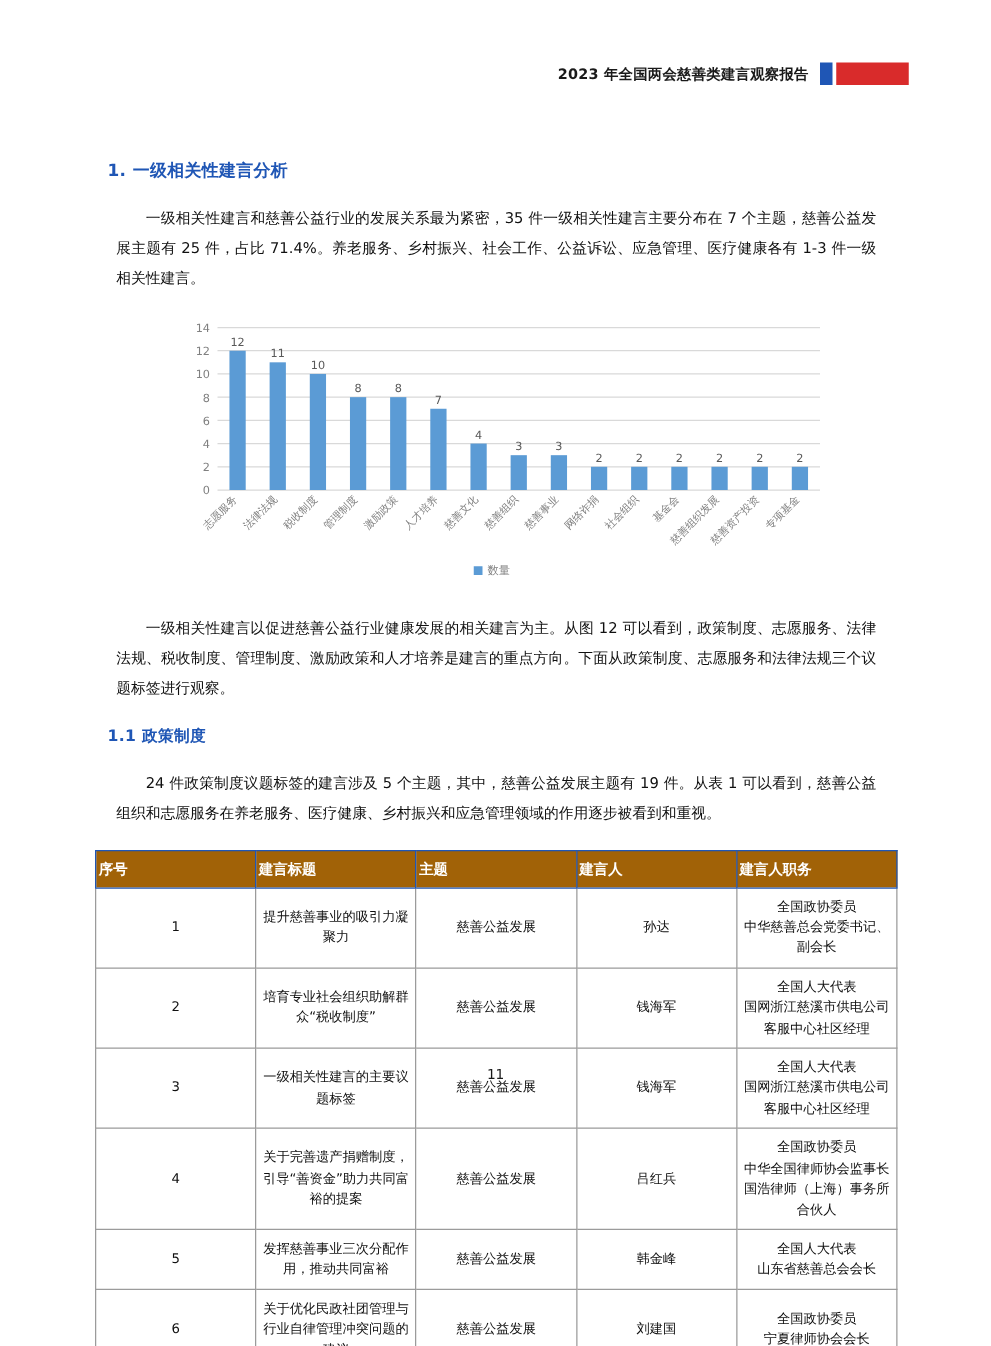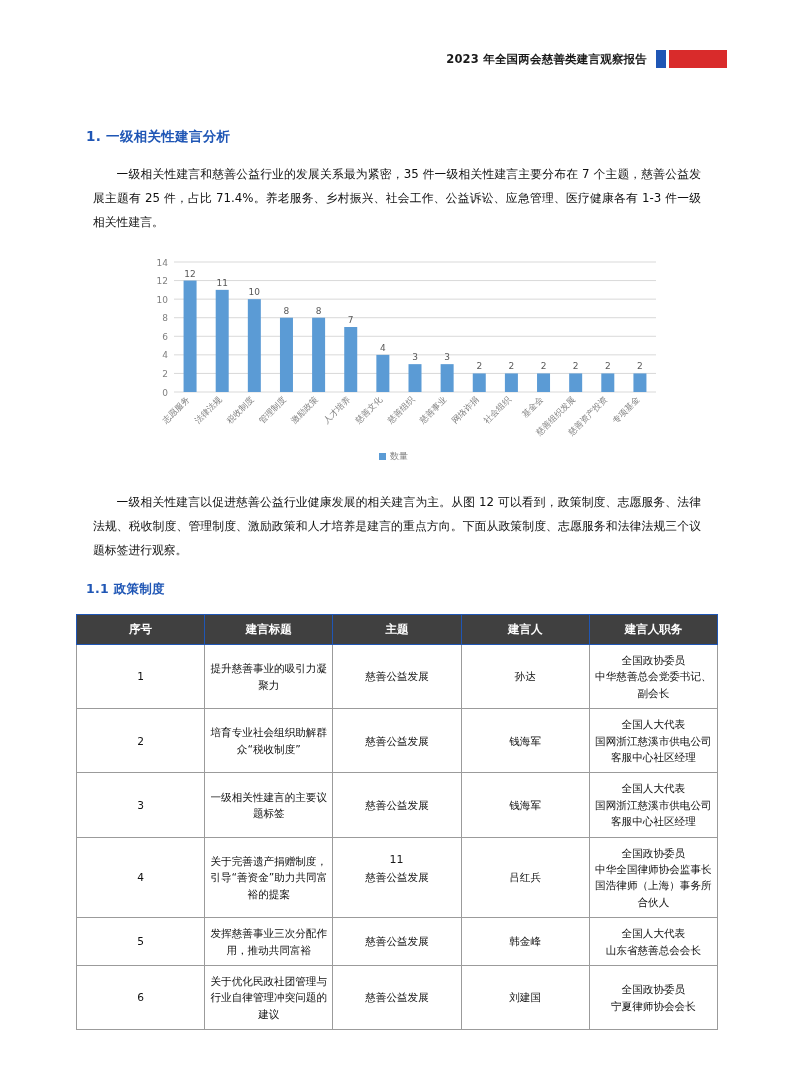--- a/index.html
+++ b/index.html
@@ -108,27 +108,27 @@
   }
 
   
   table.data-table {
     width: 642px;
     border-collapse: collapse;
     margin-top: 16px;
     table-layout: fixed;
   }
   table.data-table th {
-    background: #404040;
+    background: #a16207;
     color: #ffffff;
     font-size: 11.5px;
     font-weight: bold;
     padding: 7px 2px;
     border: 1px solid #1F56B5;
-    text-align: center;
+    text-align: left;
   }
   table.data-table td {
     border: 1px solid #9b9b9b;
     font-size: 10.6px;
     padding: 7px 4px;
     text-align: center;
     vertical-align: middle;
     line-height: 1.55;
     color: #101010;
   }
@@ -237,20 +237,21 @@
             <rect x="247" y="201" width="7" height="7" fill="#5B9BD5"></rect>
             <text x="258" y="207" font-size="9" fill="#808080" font-family="&quot;DejaVu Sans&quot;, &quot;Liberation Sans&quot;, sans-serif">数量</text>
           </svg>
       </div>
     </div>
 
     <p class="body-text">一级相关性建言以促进慈善公益行业健康发展的相关建言为主。从图 12 可以看到，政策制度、志愿服务、法律法规、税收制度、管理制度、激励政策和人才培养是建言的重点方向。下面从政策制度、志愿服务和法律法规三个议题标签进行观察。</p>
 
     <h3 class="sub-heading">1.1 政策制度</h3>
 
+    <p class="body-text">24 件政策制度议题标签的建言涉及 5 个主题，其中，慈善公益发展主题有 19 件。从表 1 可以看到，慈善公益组织和志愿服务在养老服务、医疗健康、乡村振兴和应急管理领域的作用逐步被看到和重视。</p>
 
     <table class="data-table">
       <thead>
         <tr>
           <th>序号</th>
           <th>建言标题</th>
           <th>主题</th>
           <th>建言人</th>
           <th>建言人职务</th>
         </tr>

